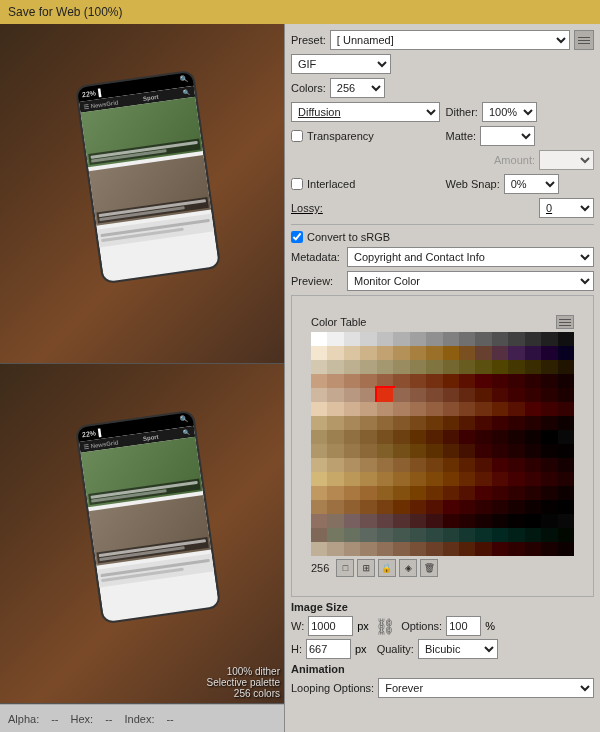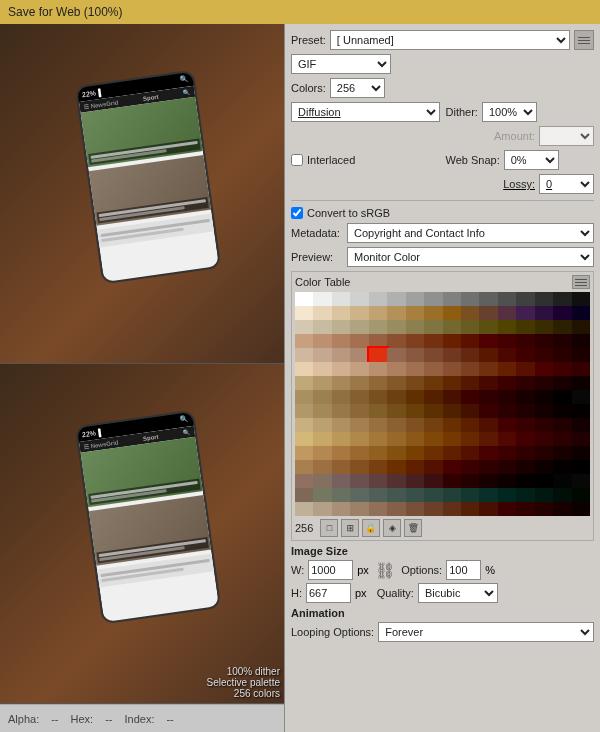--- a/index.html
+++ b/index.html
@@ -220,21 +220,21 @@
 
     .section-divider {
       border-top: 1px solid #aaa;
       margin: 2px 0;
     }
 
     
     #color-table-section {
       border: 1px solid #aaa;
       background: #d0cdc8;
-      padding: 3px;
+      padding: 19px;
     }
 
     .color-table-header {
       display: flex;
       justify-content: space-between;
       align-items: center;
       margin-bottom: 3px;
     }
 
     #color-grid {
@@ -441,20 +441,32 @@
         </select>
       </div>
       <div>
         <label>Dither:</label>
         <select style="width:55px;">
           <option>100%</option>
         </select>
       </div>
     </div>
 
+    <div class="two-col">
+      <div class="checkbox-row">
+        <input type="checkbox" style="">
+        <label>Transparency</label>
+      </div>
+      <div>
+        <label>Matte:</label>
+        <select style="width:55px;">
+          <option></option>
+        </select>
+      </div>
+    </div>
 
     <div class="row" style="justify-content:flex-end;">
       <label class="grayed">Amount:</label>
       <select style="width:55px;" disabled="">
         <option></option>
       </select>
     </div>
 
     <div class="two-col">
       <div class="checkbox-row">
@@ -462,21 +474,21 @@
         <label>Interlaced</label>
       </div>
       <div>
         <label>Web Snap:</label>
         <select style="width:55px;">
           <option>0%</option>
         </select>
       </div>
     </div>
 
-    <div class="row" style="justify-content:flex-end;text-decoration:underline;">
+    <div class="row" style="justify-content:space-between;text-decoration:underline;">
       <label>Lossy:</label>
       <select style="width:55px;">
         <option>0</option>
       </select>
     </div>
 
     <div class="section-divider"></div>
 
     <div class="checkbox-row">
       <input type="checkbox" checked="" style="">

